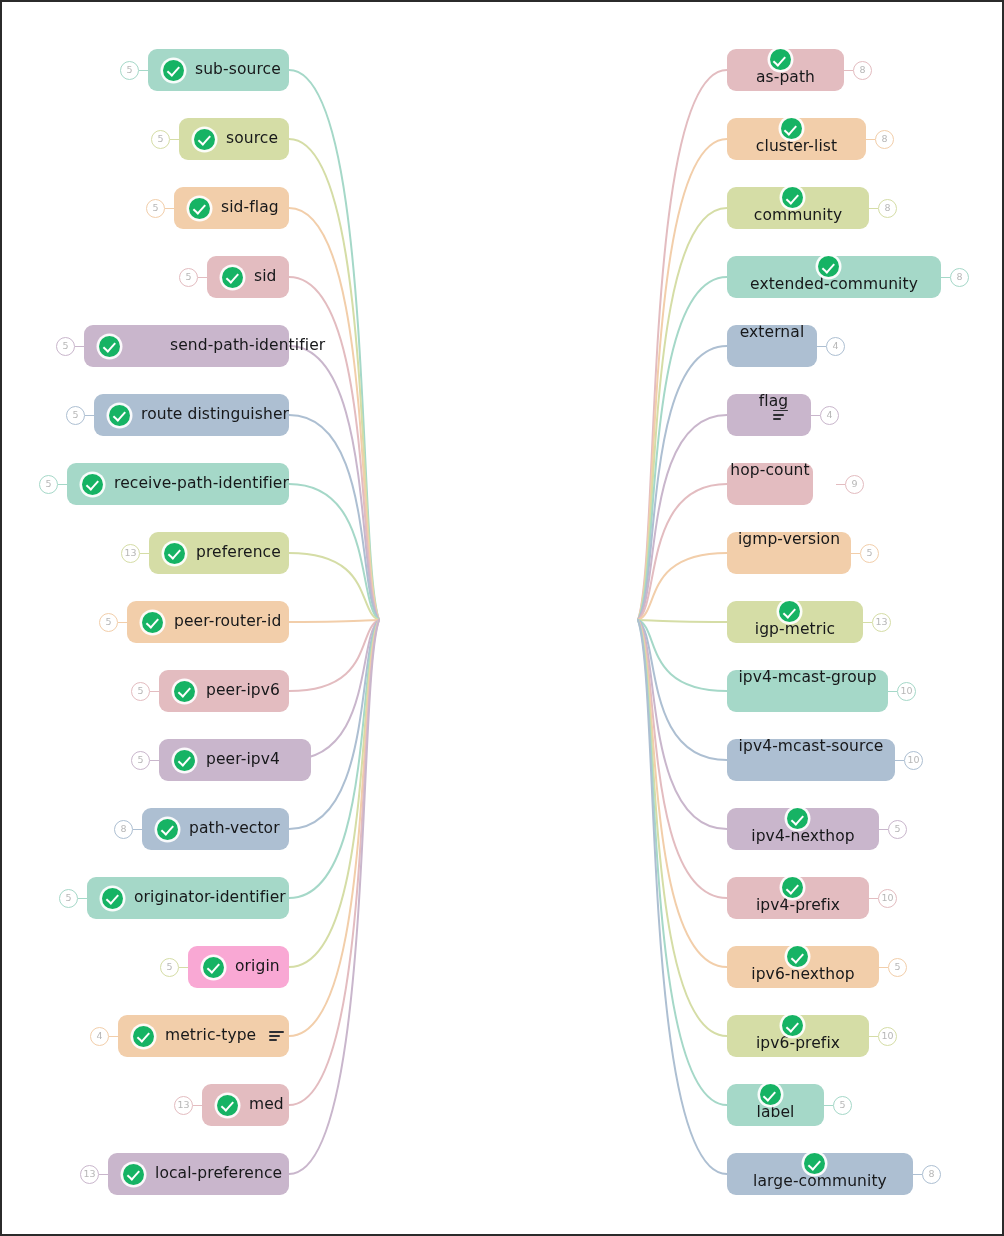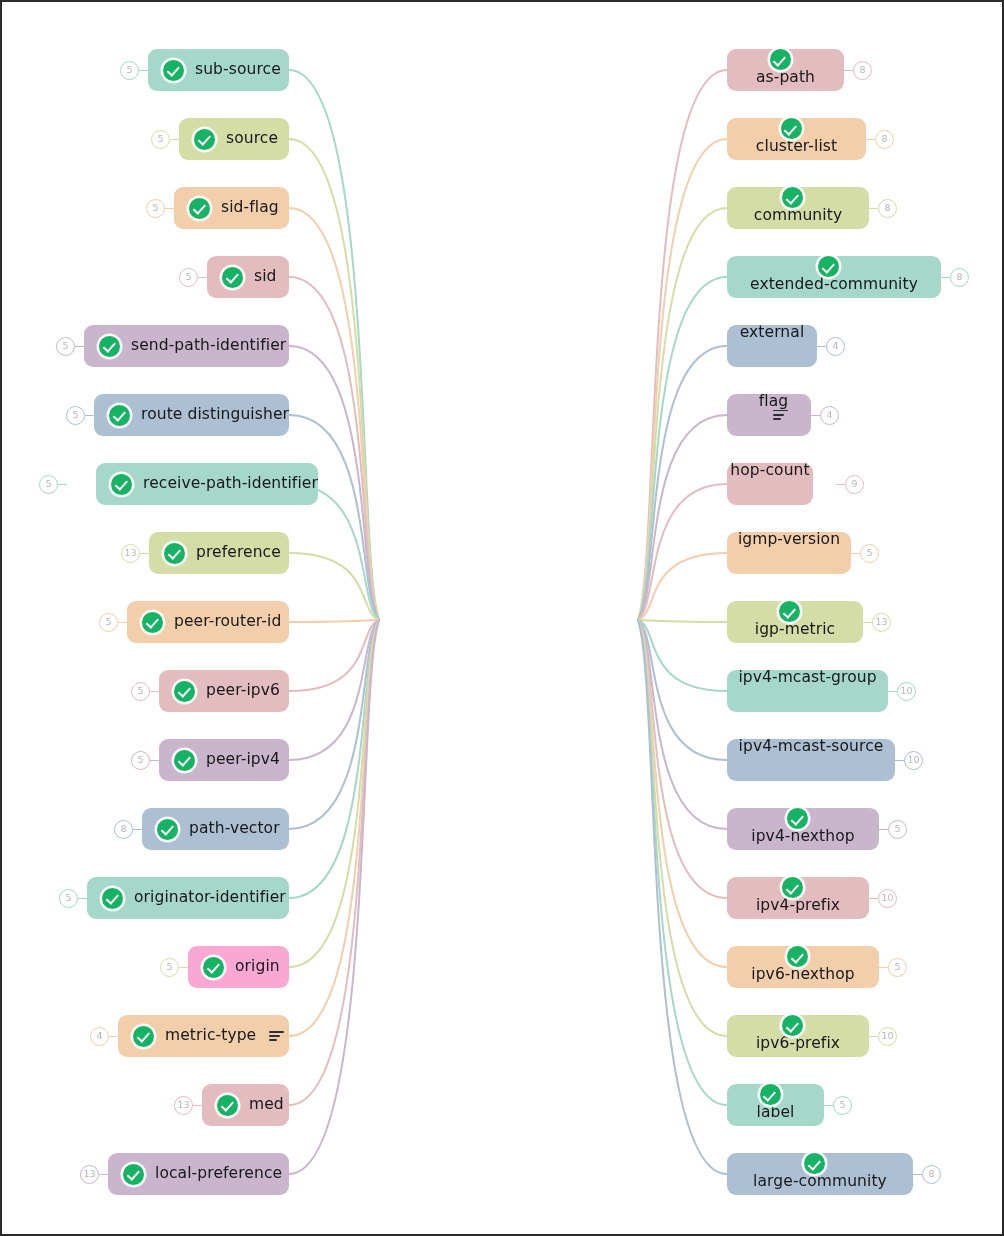--- a/index.html
+++ b/index.html
@@ -169,45 +169,45 @@
         <span class="node-label">source</span>
       </div>
       <div class="node left" style="left: 172px; top: 185px; width: 115px; background: rgb(242, 206, 170);">
         <span class="check"></span>
         <span class="node-label">sid-flag</span>
       </div>
       <div class="node left" style="left: 205px; top: 254px; width: 82px; background: rgb(227, 188, 192);">
         <span class="check"></span>
         <span class="node-label">sid</span>
       </div>
-      <div class="node left" style="left: 82px; top: 323px; width: 205px; background: rgb(201, 182, 204);">
+      <div class="node left" style="left: 82px; top: 323px; width: 205px; background: rgb(201, 182, 204); gap: 39px;">
         <span class="check"></span>
         <span class="node-label">send-path-identifier</span>
       </div>
       <div class="node left" style="left: 92px; top: 392px; width: 195px; background: rgb(173, 191, 210);">
         <span class="check"></span>
         <span class="node-label">route distinguisher</span>
       </div>
-      <div class="node left" style="left: 65px; top: 461px; width: 222px; background: rgb(165, 216, 200); margin-left: 29px;">
+      <div class="node left" style="left: 65px; top: 461px; width: 222px; background: rgb(165, 216, 200);">
         <span class="check"></span>
         <span class="node-label">receive-path-identifier</span>
       </div>
       <div class="node left" style="left: 147px; top: 530px; width: 140px; background: rgb(213, 221, 166);">
         <span class="check"></span>
         <span class="node-label">preference</span>
       </div>
       <div class="node left" style="left: 125px; top: 599px; width: 162px; background: rgb(242, 206, 170);">
         <span class="check"></span>
         <span class="node-label">peer-router-id</span>
       </div>
       <div class="node left" style="left: 157px; top: 668px; width: 130px; background: rgb(227, 188, 192);">
         <span class="check"></span>
         <span class="node-label">peer-ipv6</span>
       </div>
-      <div class="node left" style="left: 157px; top: 737px; width: 130px; background: rgb(201, 182, 204);">
+      <div class="node left" style="left: 157px; top: 737px; width: 152px; background: rgb(201, 182, 204);">
         <span class="check"></span>
         <span class="node-label">peer-ipv4</span>
       </div>
       <div class="node left" style="left: 140px; top: 806px; width: 147px; background: rgb(173, 191, 210);">
         <span class="check"></span>
         <span class="node-label">path-vector</span>
       </div>
       <div class="node left" style="left: 85px; top: 875px; width: 202px; background: rgb(165, 216, 200);">
         <span class="check"></span>
         <span class="node-label">originator-identifier</span>

